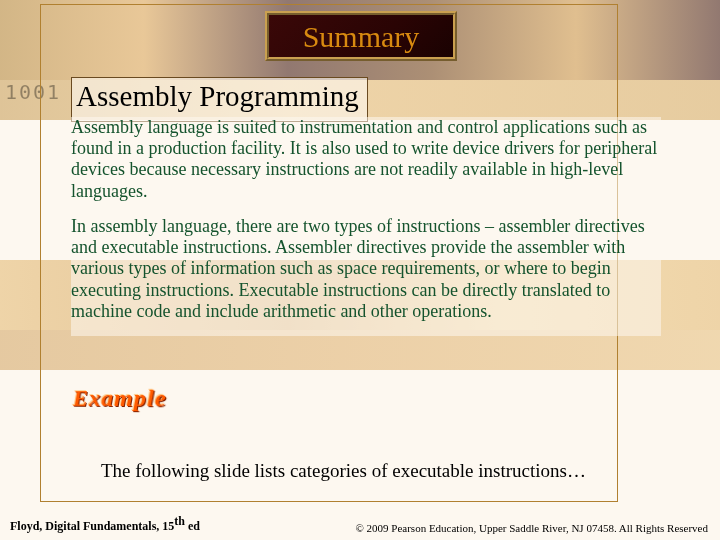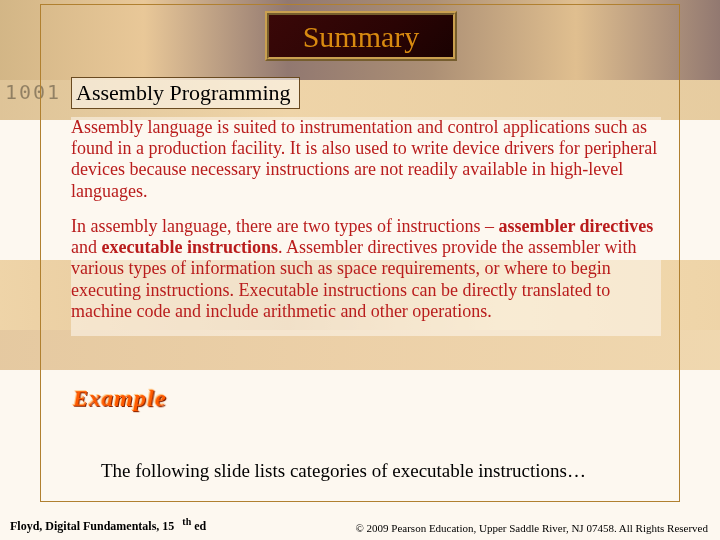--- a/index.html
+++ b/index.html
@@ -31,55 +31,55 @@
     opacity: 0.45;
   }
   .bg-numbers {
     position: absolute; left: 5px; top: 80px; color: #000000; opacity: 0.35;
     font-family: monospace; font-size: 20px; letter-spacing: 2px;
   }
 
   .content {
     position: absolute;
     left: 40px; top: 4px;
-    width: 640px; height: 498px;
+    width: 578px; height: 498px;
     border: 1px solid #b08030;
     background: transparent;
   }
   .title-box {
     position: absolute;
     left: 224px; top: 6px;
     width: 192px; height: 50px;
     border: 4px ridge #caa050;
     background: linear-gradient(135deg, #3a0808 0%, #2a0404 60%, #1a0202 100%);
     color: #d88a10;
     text-align: center;
     line-height: 44px;
     font-size: 30px;
   }
   .section-box {
     position: absolute;
     left: 30px; top: 72px;
     border: 1px solid #6a4a20;
-    padding: 2px 8px 2px 4px;
-    font-size: 22px;
+    padding: 2px 8px 8px 4px;
+    font-size: 29px;
     background: rgba(253,248,240,0.6);
     color: #000;
   }
   .body {
     position: absolute;
     left: 30px; top: 112px;
     width: 590px;
     font-size: 18px;
     line-height: 1.18;
-    color: #b91c1c;
+    color: #14532d;
     background: rgba(253,248,240,0.55);
   }
   .body p { margin-bottom: 14px; }
-  .bold { font-weight: bold; }
+  .bold { font-weight: normal; }
   .example-block {
     position: absolute;
     left: 30px; top: 380px;
     width: 590px;
     display: flex;
     gap: 12px;
     align-items: center;
   }
   .example-graphic {
     font-family: Georgia, serif;
@@ -111,21 +111,21 @@
     display: flex;
     align-items: center;
     font-size: 12px;
     color: #000;
   }
   .footer .left {
     position: absolute; left: 10px; bottom: 6px;
     font-family: "Times New Roman", serif;
     font-weight: bold;
   }
-  .sup { font-size: 10px; vertical-align: super; margin-left: 8px; }
+  .sup { font-size: 12px; vertical-align: super; }
   .footer .right {
     position: absolute; right: 12px; bottom: 6px;
     font-family: "Times New Roman", serif;
     font-size: 11px;
     margin-top: 28px;
   }
 </style>
 </head>
 <body>
 

